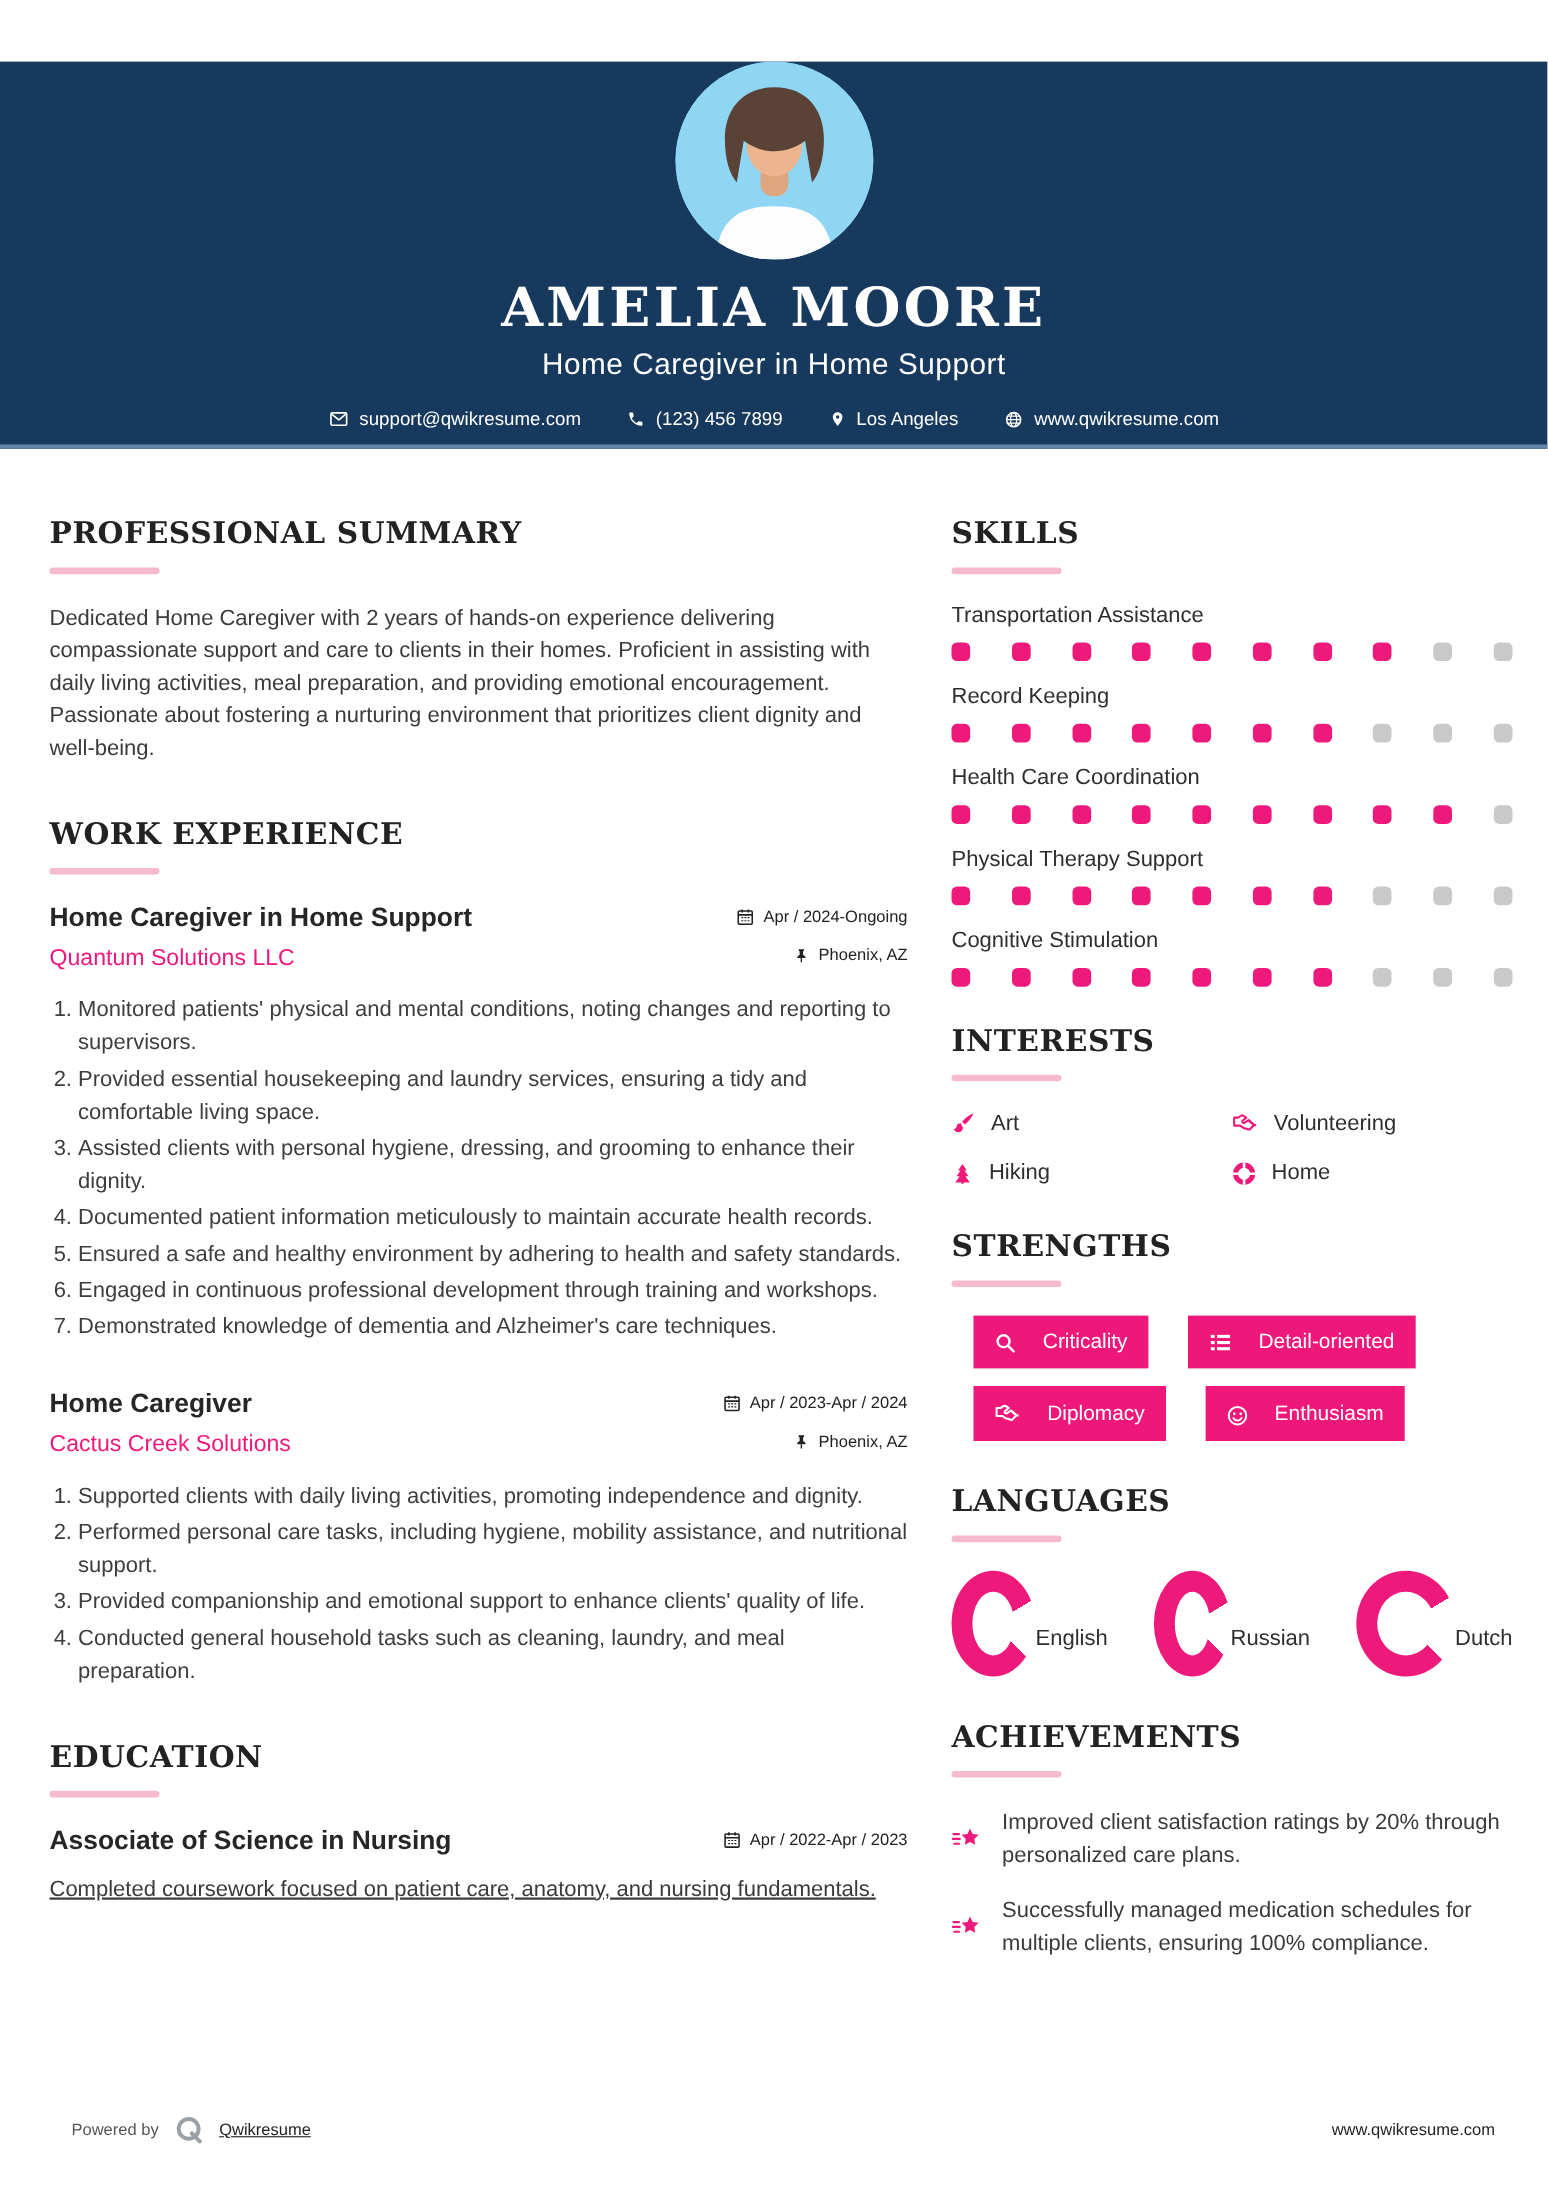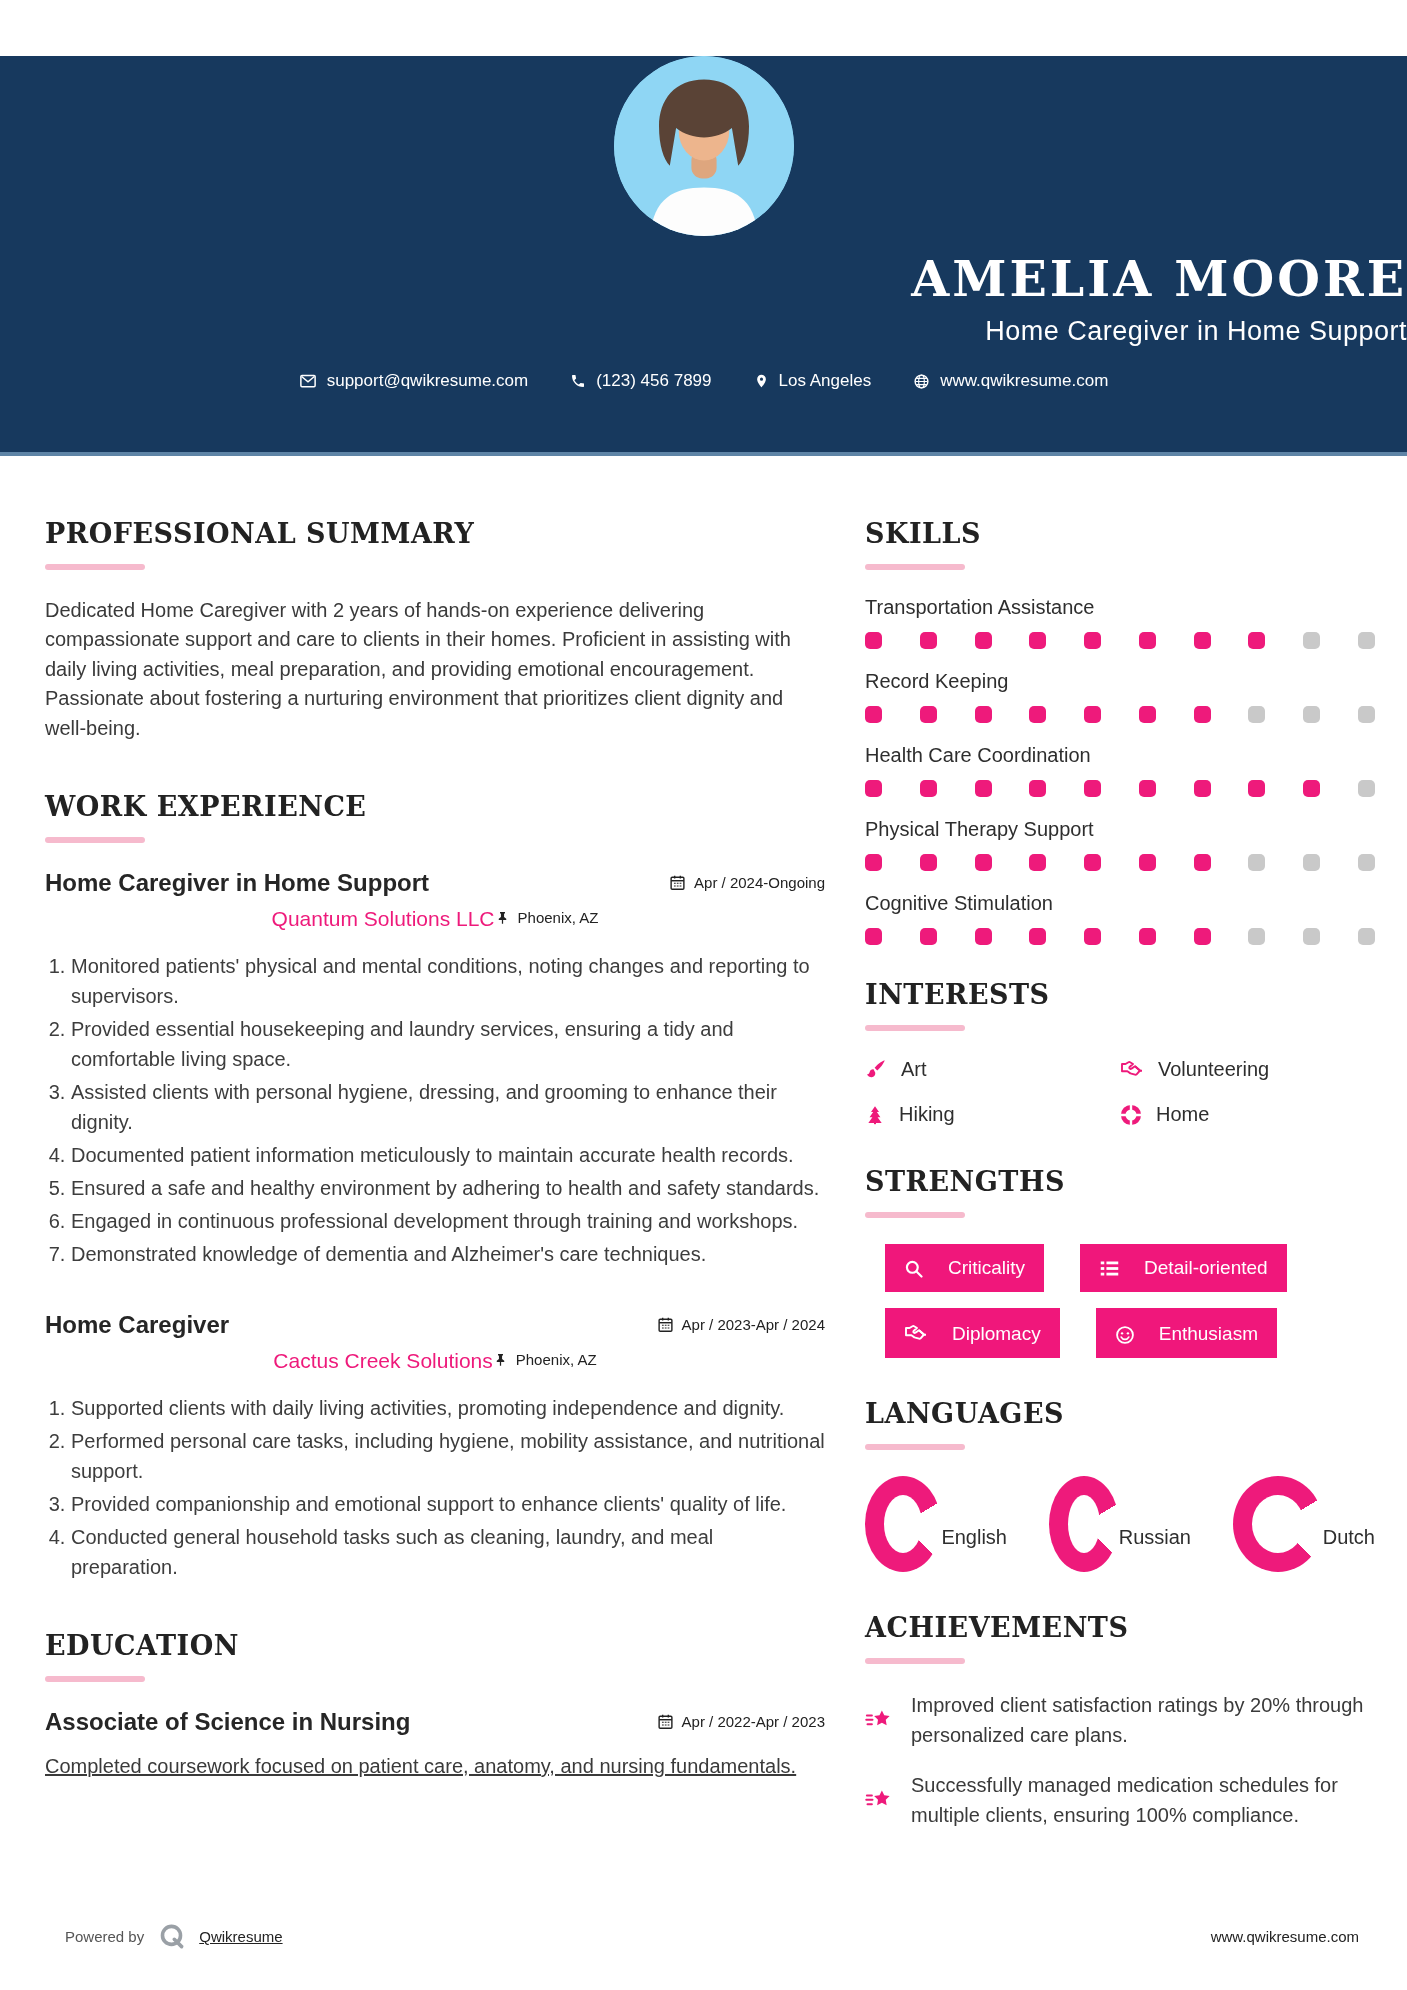--- a/index.html
+++ b/index.html
@@ -1,21 +1,21 @@
 <!DOCTYPE html>
 <html><head>
 <meta charset="utf-8">
 <style>
   * { margin:0; padding:0; box-sizing:border-box; }
   html,body { background:#ffffff; }
   body { font-family:"Liberation Sans", sans-serif; color:#333; }
   .page { position:relative; width:1407px; height:1990px; background:#fff; overflow:hidden; }
 
   
-  .hdr { background:#17395E; height:400px; text-align:right; border-bottom:4px solid #5E84A6; }
+  .hdr { background:#17395E; height:352px; text-align:center; border-bottom:4px solid #5E84A6; }
   .avatar { width:180px; height:180px; border-radius:50%; overflow:hidden; margin:56px auto 0; background:#8FD6F4; }
   .avatar svg { display:block; width:100%; height:100%; }
   .name { margin-top:14px; font-family:"DejaVu Serif","Liberation Serif",serif; font-weight:bold;
           font-size:49px; letter-spacing:3px; color:#fff; }
   .subtitle { margin-top:8px; font-size:27px; color:#fff; font-weight:400; letter-spacing:.5px; }
   .contact { margin-top:24px; display:flex; justify-content:center; gap:42px; color:#fff; font-size:17px; }
   .contact-item { display:flex; align-items:center; gap:10px; }
   .icon { display:inline-flex; align-items:center; justify-content:center; }
   .icon svg { display:block; }
 
@@ -30,21 +30,21 @@
 
   .summary-text { font-size:20px; line-height:1.47; color:#3a3a3a; }
 
   section.block { margin-bottom:48px; }
 
   
   .job { margin-bottom:42px; }
   .job-top { display:flex; justify-content:space-between; align-items:baseline; }
   .job-title { font-size:24px; font-weight:700; color:#262626; }
   .job-meta { font-size:15px; color:#222; display:flex; align-items:center; gap:8px; white-space:nowrap; }
-  .job-sub { display:flex; justify-content:center; align-items:baseline; margin-top:10px; }
+  .job-sub { display:flex; justify-content:space-between; align-items:baseline; margin-top:10px; }
   .company { font-size:21px; color:#EE1A7B; }
   .bullets { margin:20px 0 0 0; padding-left:26px; font-size:20px; color:#3d3d3d; line-height:1.5; }
   .bullets li { margin-bottom:3px; }
   .edu-desc { margin-top:16px; font-size:20px; line-height:1.47; color:#3a3a3a;text-decoration:underline; }
 
   
   .skill { margin-bottom:21px; }
   .skill-name { font-size:20px; color:#2e2e2e; margin-bottom:13px; }
   .dots { display:flex; justify-content:space-between; }
   .dot { width:17px; height:17px; border-radius:5px; background:#C9C9C9; }

